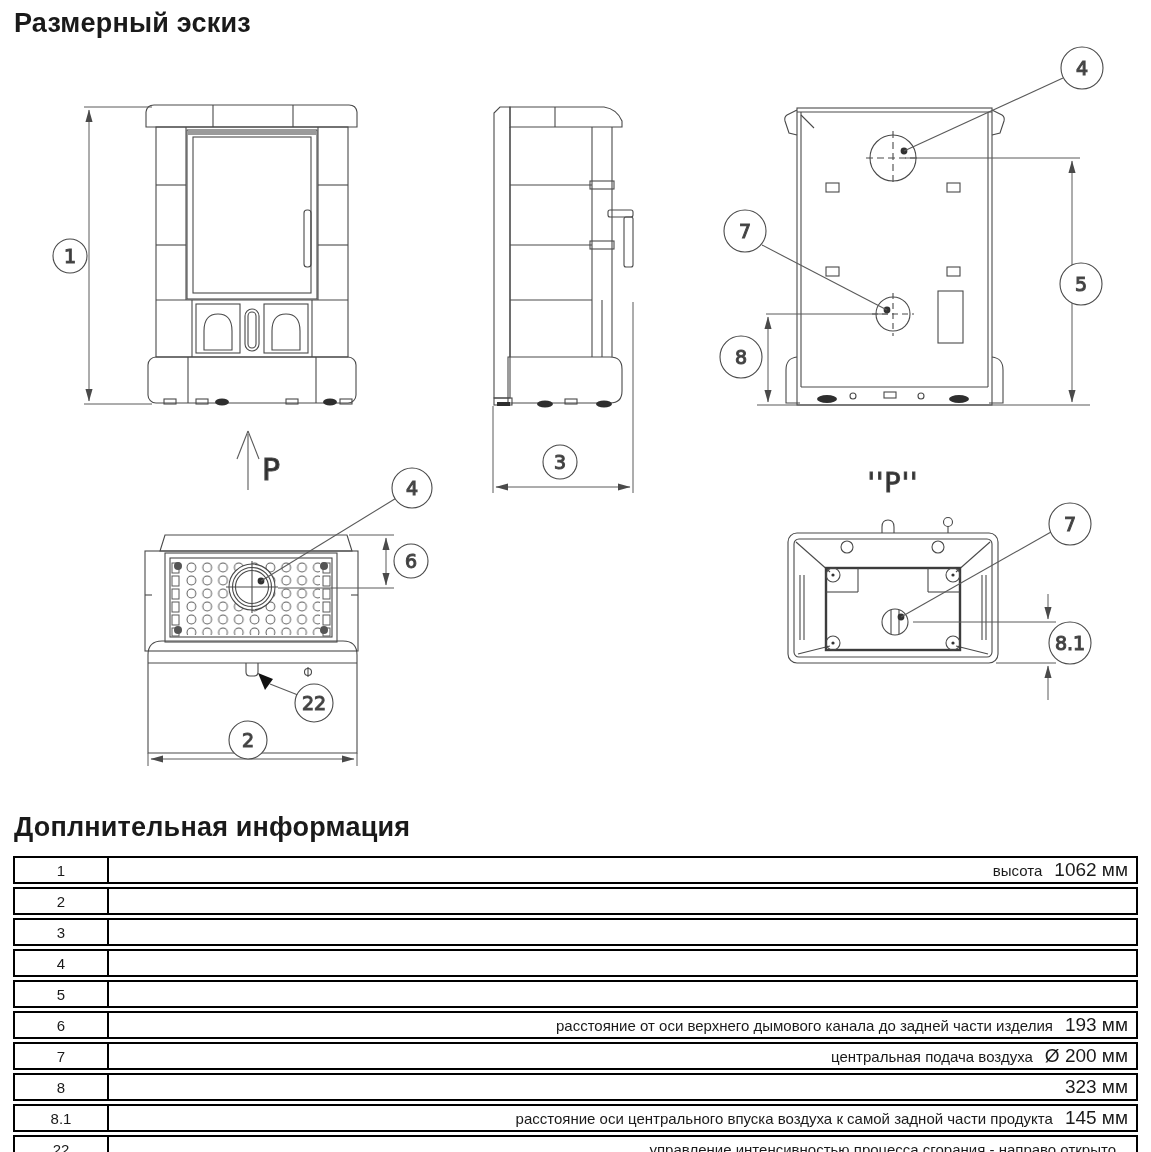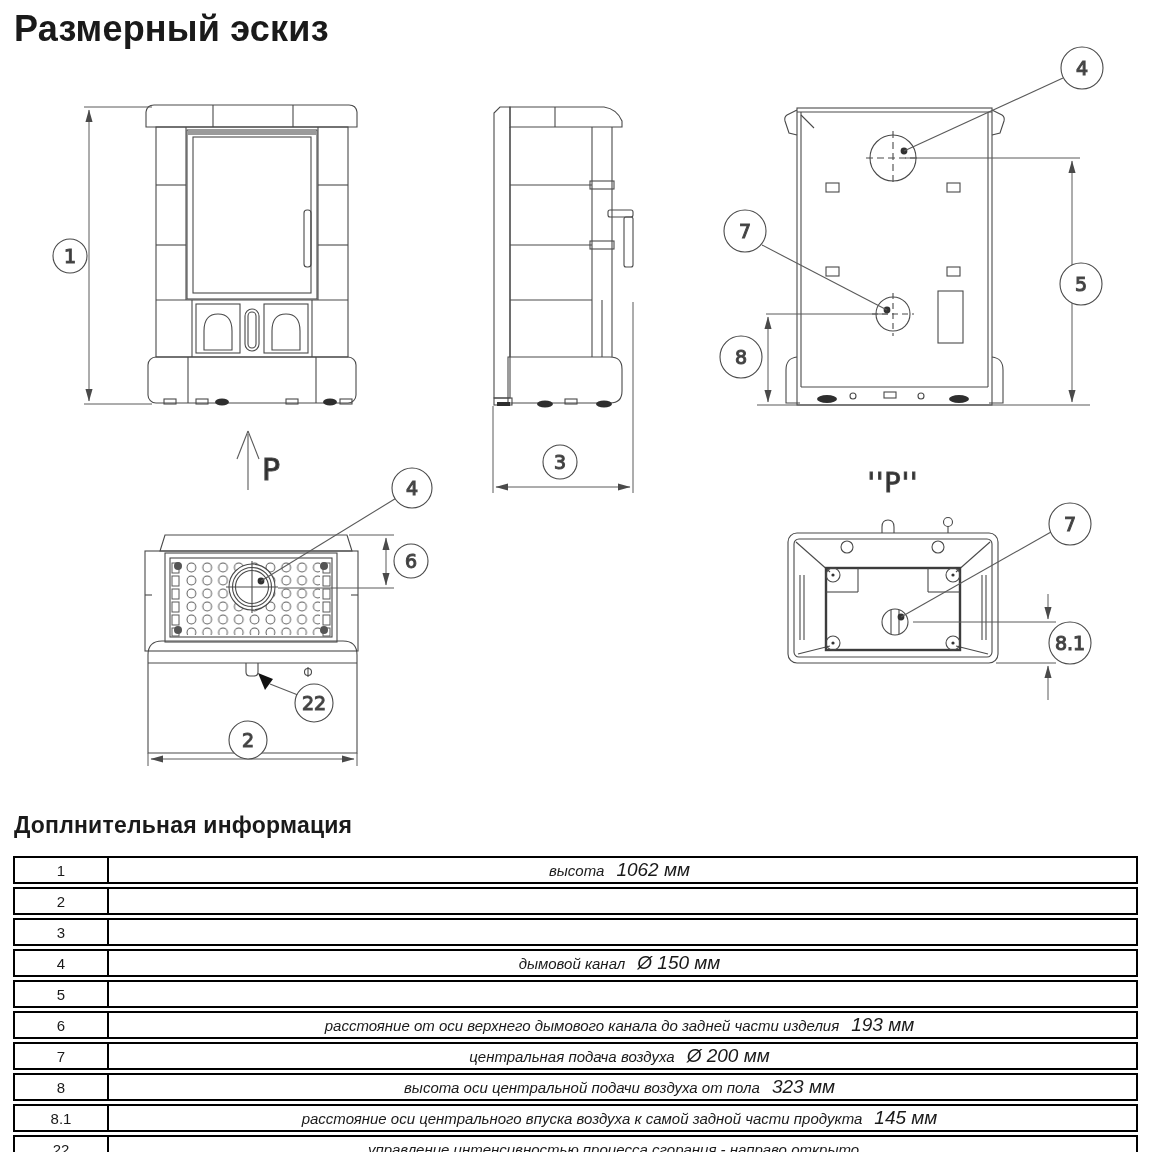--- a/index.html
+++ b/index.html
@@ -1,31 +1,31 @@
 <!DOCTYPE html>
 <html><head>
 <meta charset="utf-8">
 <style>
   html,body{margin:0;padding:0;background:#fff;width:1151px;height:1152px;overflow:hidden;
     font-family:"Liberation Sans",sans-serif;color:#1a1a1a;}
   .page{position:relative;width:1151px;height:1152px;}
-  .h-title{position:absolute;left:14px;top:8px;font-size:36px;font-weight:700;letter-spacing:.2px;}
-  .h-title2{position:absolute;left:14px;top:812px;font-size:23px;font-weight:700;letter-spacing:.2px;}
+  .h-title{position:absolute;left:14px;top:8px;font-size:27px;font-weight:700;letter-spacing:.2px;}
+  .h-title2{position:absolute;left:14px;top:812px;font-size:27px;font-weight:700;letter-spacing:.2px;}
   .drawing{position:absolute;left:0;top:0;width:1151px;height:805px;}
   svg text{font-family:"DejaVu Sans","Liberation Sans",sans-serif;fill:#3a3a3a;}
   .callout-txt{font-size:19px;}
   .plabel{font-size:30px;fill:#2e2e2e;}
   .pviewlabel{font-size:27px;fill:#2e2e2e;font-weight:500;letter-spacing:1px;}
   
   .info-table{position:absolute;left:13px;top:856px;width:1125px;}
   .t-row{display:flex;border:2px solid #000;height:24px;margin-bottom:3px;background:#fff;}
   .t-num{width:92px;border-right:2px solid #000;display:flex;align-items:center;justify-content:center;
     font-size:15px;}
-  .t-desc{flex:1;display:flex;align-items:center;justify-content:center;
-    padding:0 8px 0 2px;font-size:15px;font-style:italic;}
+  .t-desc{flex:1;display:flex;align-items:center;justify-content:flex-end;
+    padding:0 8px 0 2px;font-size:15px;}
   .t-val{white-space:nowrap;padding-left:12px;font-size:19px;}
 </style>
 </head>
 <body>
 
 <div class="page">
 
   <div class="h-title">Размерный эскиз</div>
 
   <div class="drawing">
@@ -332,24 +332,20 @@
         </div>
     </div>
     <div class="t-row">
       <div class="t-num">2</div>
     </div>
     <div class="t-row">
       <div class="t-num">3</div>
     </div>
     <div class="t-row">
       <div class="t-num">4</div>
-      <div class="t-desc">
-          <span>дымовой канал</span>
-          <span class="t-val">Ø 150 мм</span>
-        </div>
     </div>
     <div class="t-row">
       <div class="t-num">5</div>
     </div>
     <div class="t-row">
       <div class="t-num">6</div>
       <div class="t-desc">
           <span>расстояние от оси верхнего дымового канала до задней части изделия</span>
           <span class="t-val">193 мм</span>
         </div>
@@ -357,21 +353,20 @@
     <div class="t-row">
       <div class="t-num">7</div>
       <div class="t-desc">
           <span>центральная подача воздуха</span>
           <span class="t-val">Ø 200 мм</span>
         </div>
     </div>
     <div class="t-row">
       <div class="t-num">8</div>
       <div class="t-desc">
-          <span>высота оси центральной подачи воздуха от пола</span>
           <span class="t-val">323 мм</span>
         </div>
     </div>
     <div class="t-row">
       <div class="t-num">8.1</div>
       <div class="t-desc">
           <span>расстояние оси центрального впуска воздуха к самой задной части продукта</span>
           <span class="t-val">145 мм</span>
         </div>
     </div>

